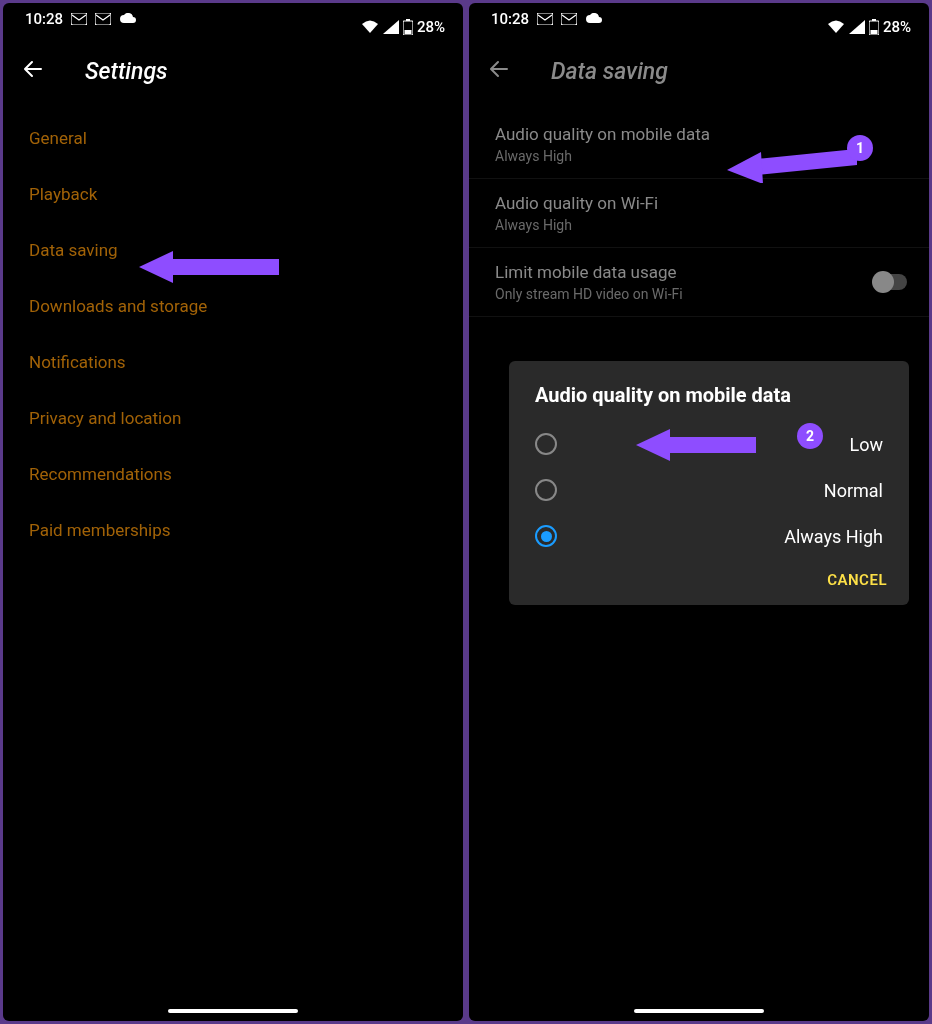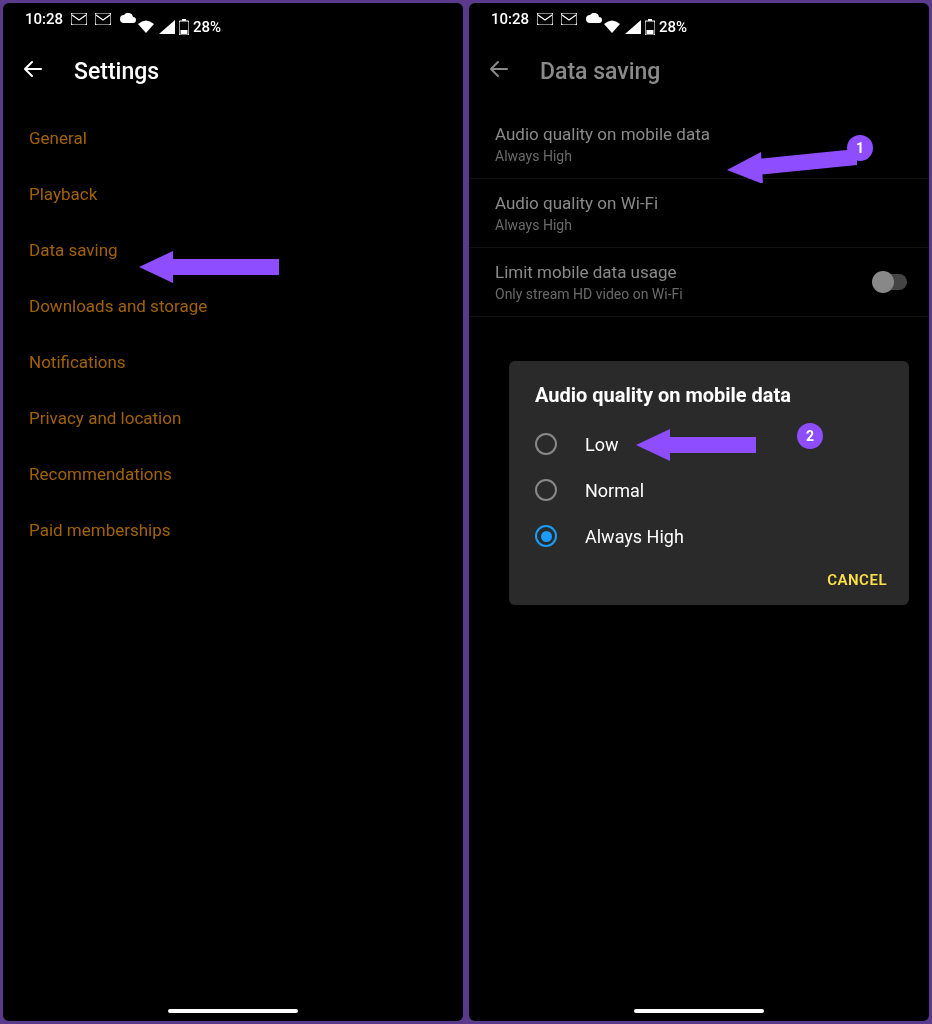--- a/index.html
+++ b/index.html
@@ -20,33 +20,35 @@
     overflow: hidden;
     color: #fff;
     display: flex;
     flex-direction: column;
   }
   
   .status-bar {
     height: 32px;
     display: flex;
     align-items: center;
+    justify-content: space-between;
     padding: 0 18px 0 22px;
     font-size: 15px;
     font-weight: 500;
   }
   .status-left { display: flex; align-items: center; gap: 8px; }
   .status-right { display: flex; align-items: center; gap: 4px; margin-top: 15px; }
   .sicon { display: inline-flex; }
   
   .app-header {
     display: flex;
     align-items: center;
-    gap: 29px;
+    gap: 40px;
     padding: 22px 16px 24px 18px;
+    font-style: italic;
   }
   .app-header.dim .title, .app-header.dim .back-arrow { color: #8a8a8a; }
   .back-arrow { font-size: 22px; width: 24px; text-align: center; }
   .title { font-size: 23px; font-weight: 500; }
   
   .settings-list { padding: 0 26px; }
   .settings-item {
     padding: 18px 0;
     font-size: 17px;
     color: #a16207;
@@ -97,20 +99,21 @@
     padding: 0 26px 14px 26px;
     color: #fff;
   }
   .radio-row {
     display: flex;
     align-items: center;
     gap: 28px;
     padding: 12px 26px;
     font-size: 18px;
     color: #fff;
+    justify-content: space-between;
   }
   .radio {
     width: 22px;
     height: 22px;
     border: 2px solid #888;
     border-radius: 50%;
     display: inline-flex;
     align-items: center;
     justify-content: center;
   }

